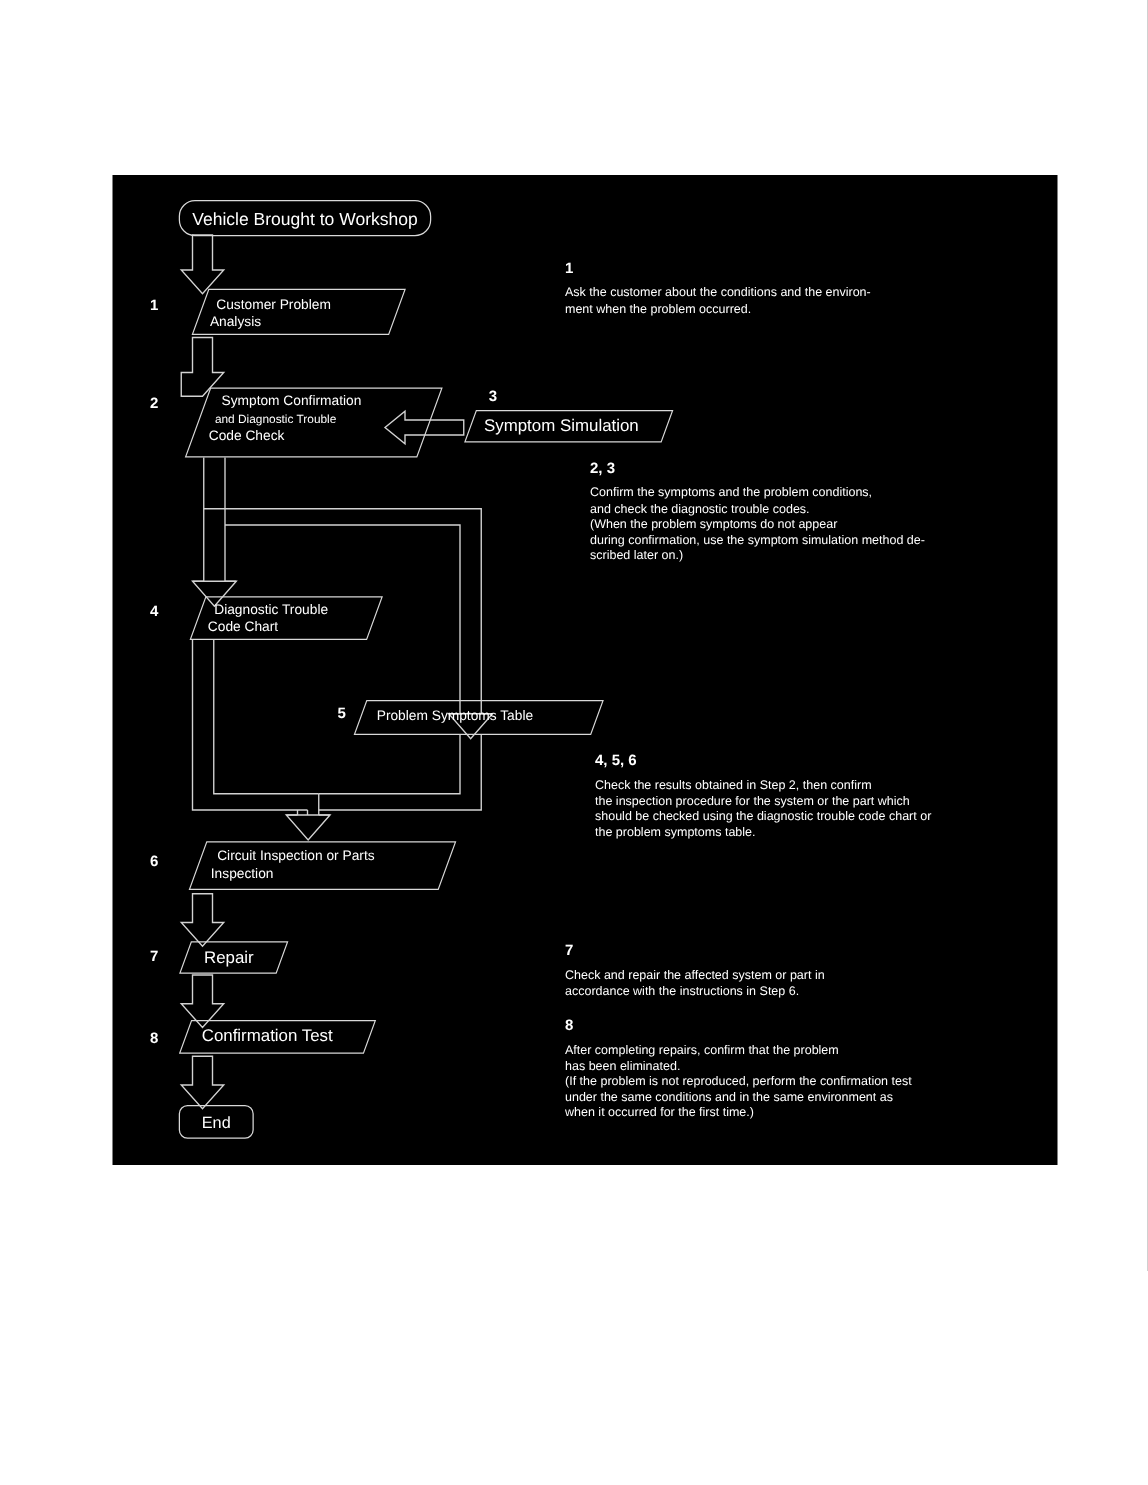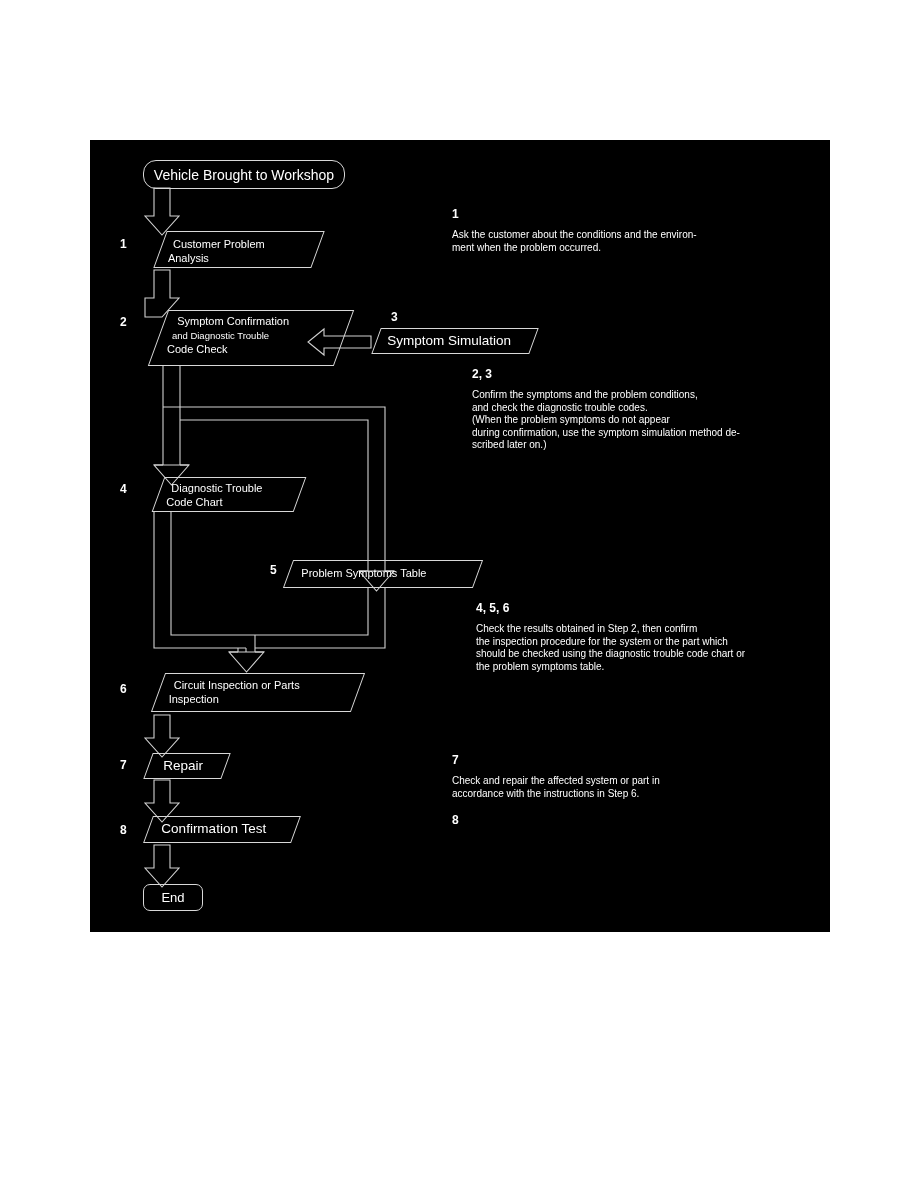--- a/index.html
+++ b/index.html
@@ -10,20 +10,21 @@
     -webkit-font-smoothing:none;
   }
   #page{position:relative;width:918px;height:1188px;background:#ffffff;overflow:hidden;}
 
   
   #panel{
     position:absolute;left:90px;top:140px;
     width:740px;height:792px;
     background:#000000;
     color:#ffffff;
+    padding-left:16px;
   }
 
   
   .para{
     position:absolute;
     border:1px solid #d8d8d8;
     box-sizing:border-box;
     transform:skewX(-20deg);
     background:transparent;
   }
@@ -188,16 +189,21 @@
     </div>
 
     <div class="ann" style="left:362px;top:614px;width:360px;">
       <div class="ann-num">7</div>
       <div class="ann-body">Check and repair the affected system or part in
 accordance with the instructions in Step 6.</div>
     </div>
 
     <div class="ann" style="left:362px;top:674px;width:370px;">
       <div class="ann-num">8</div>
+      <div class="ann-body">After completing repairs, confirm that the problem
+has been eliminated.
+(If the problem is not reproduced, perform the confirmation test
+under the same conditions and in the same environment as
+when it occurred for the first time.)</div>
     </div>
 
   </div>
 </div>
 
 </body></html>

